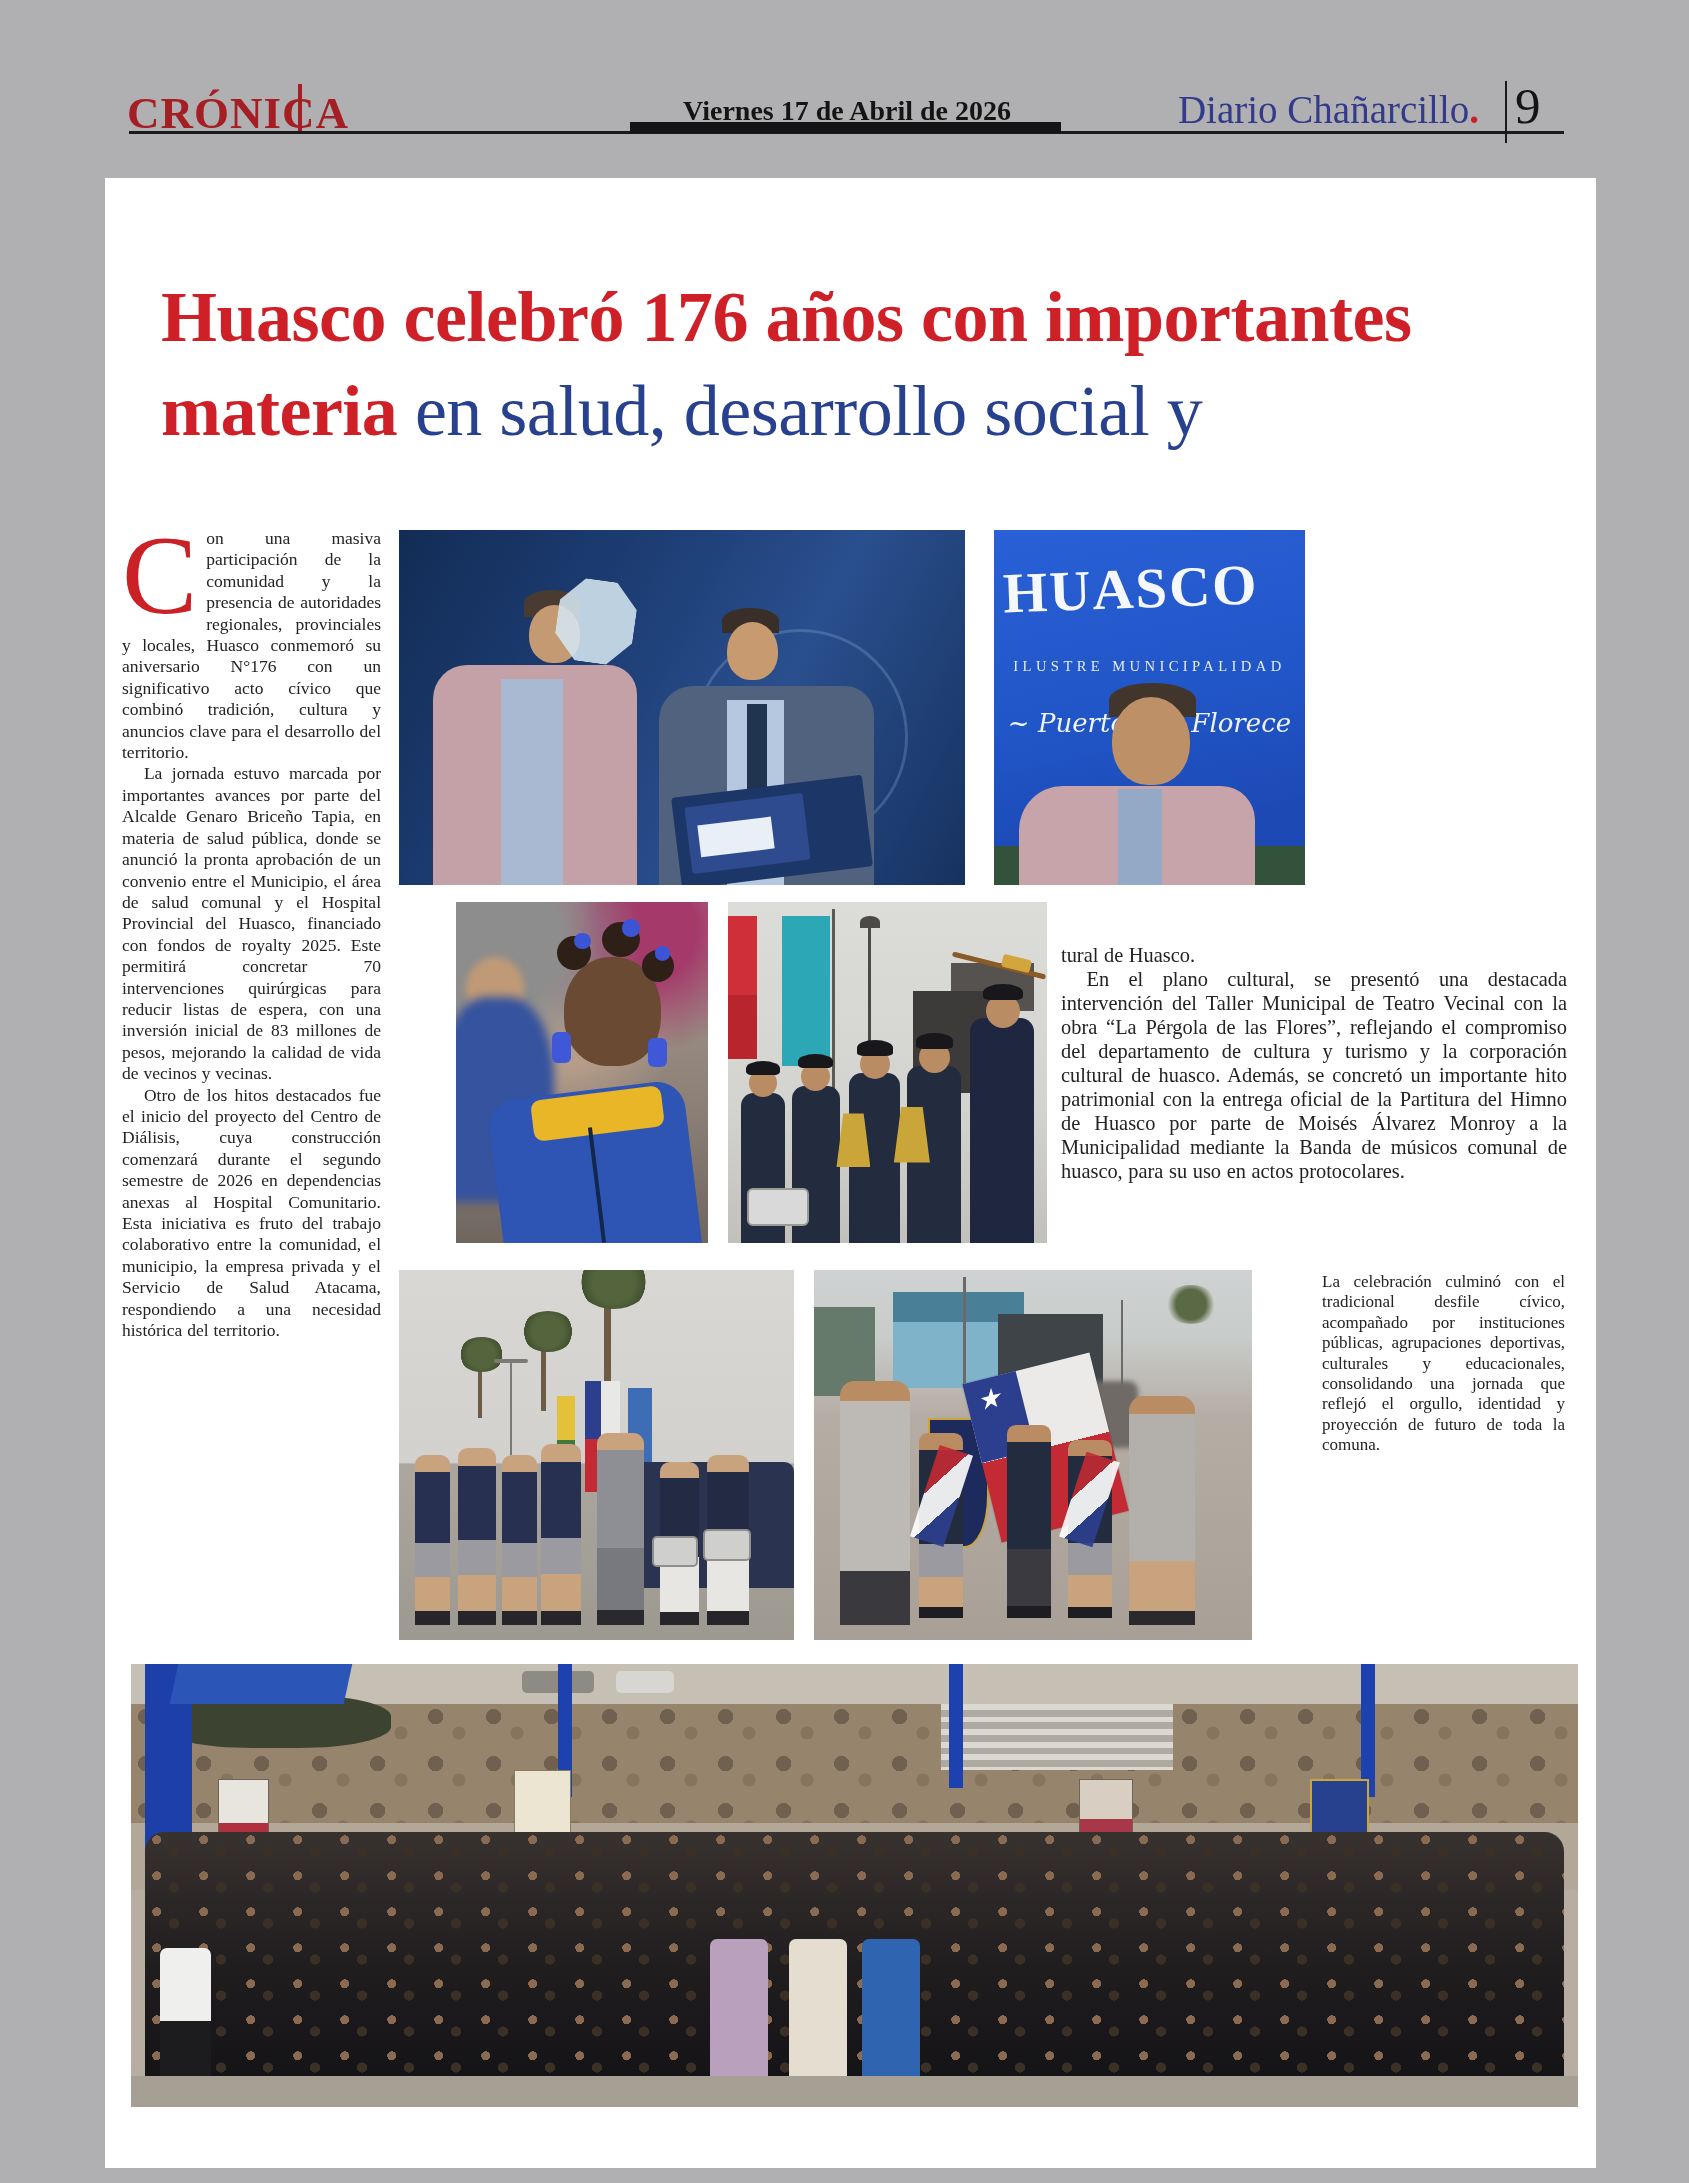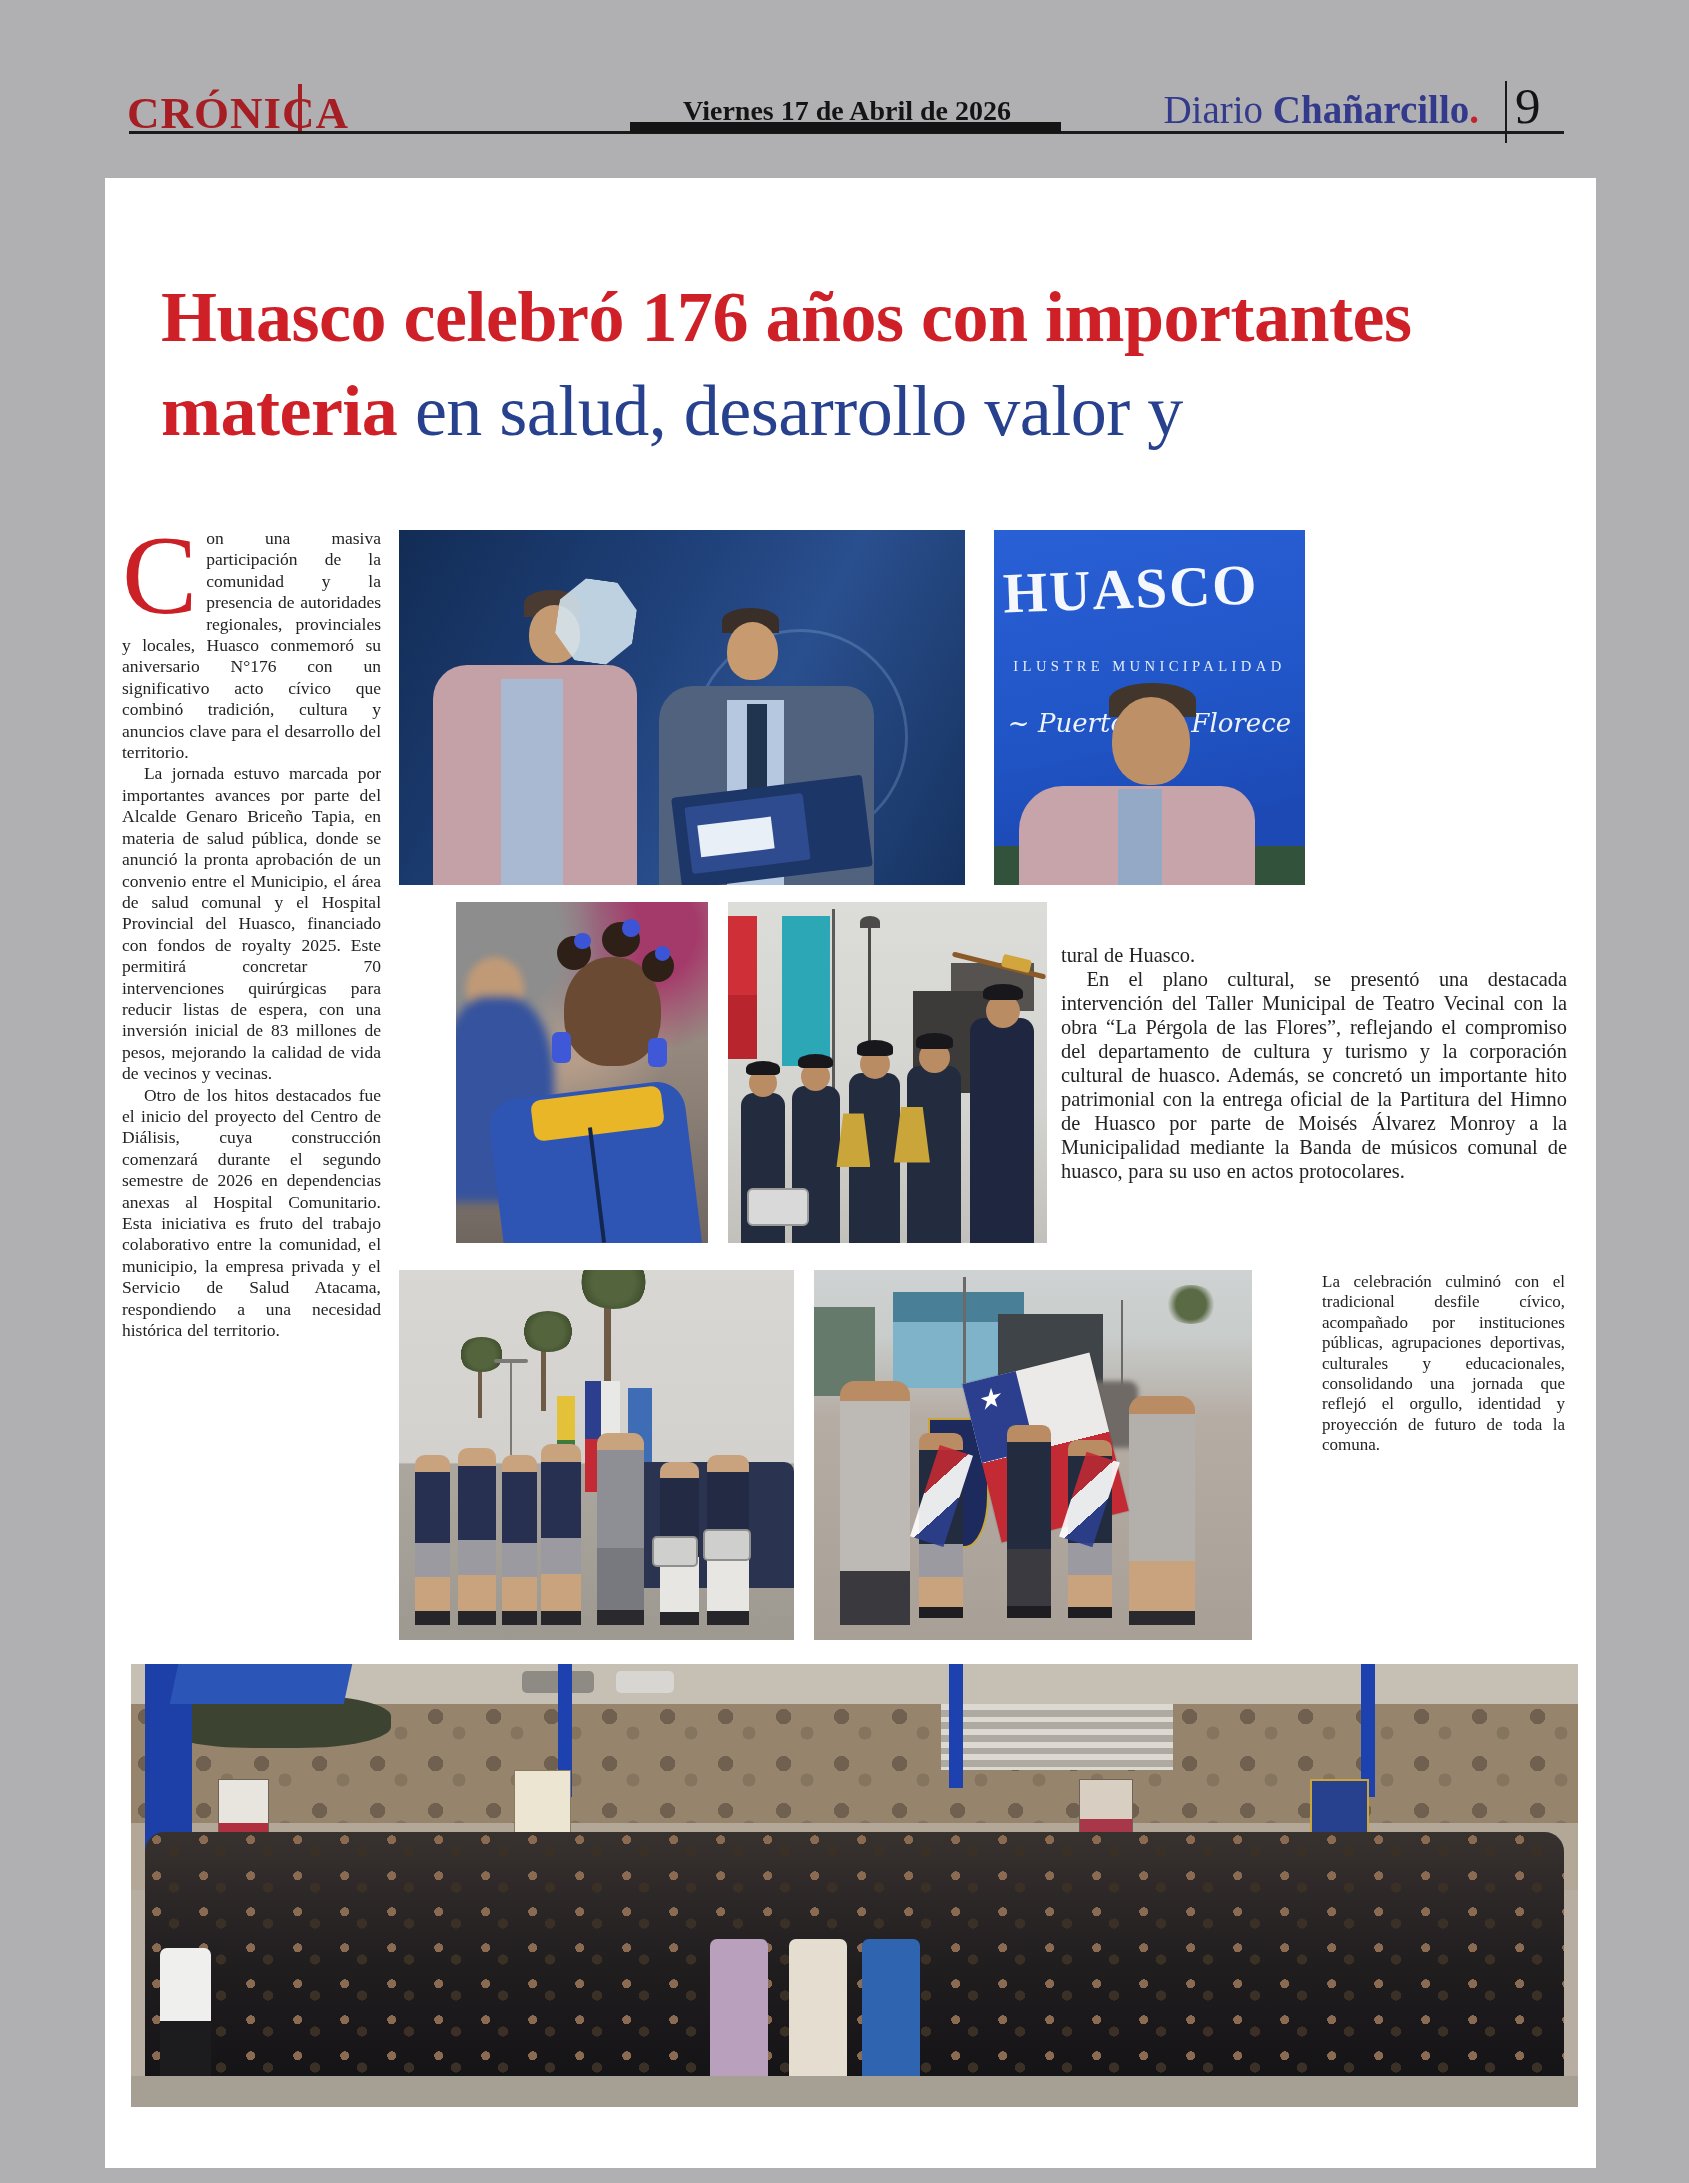--- a/index.html
+++ b/index.html
@@ -19,21 +19,21 @@
   }
   .hdr-redbar{position:absolute;left:298px;top:84px;width:4.4px;height:49px;background:#a51e23;}
   .hdr-date{
     position:absolute;left:628px;top:95px;width:438px;text-align:center;
     font-size:28px;font-weight:700;color:#141414;
   }
   .hdr-brand{
     position:absolute;right:210px;top:87px;
     font-size:39px;color:#333a8c;white-space:nowrap;
   }
-  .hdr-brand .brand-name{font-weight:700;}
+  .hdr-brand .brand-name{font-weight:400;}
   .hdr-brand .brand-dot{color:#c4232b;font-weight:700;}
   .hdr-vline{position:absolute;left:1505px;top:81px;width:2.4px;height:62px;background:#1a1a1a;}
   .hdr-pageno{
     position:absolute;left:1515px;top:77px;
     font-size:51px;color:#141414;
   }
   .hdr-rule-thin{position:absolute;left:129px;top:131px;width:1435px;height:2.9px;background:#1a1a1a;}
   .hdr-rule-thick{position:absolute;left:630px;top:122px;width:431px;height:10.7px;background:#141414;}
 
   
@@ -257,21 +257,21 @@
   <div class="hdr-brand"><span>Diario </span><span class="brand-name">Chañarcillo</span><span class="brand-dot">.</span></div>
   <div class="hdr-vline"></div>
   <div class="hdr-pageno">9</div>
   <div class="hdr-rule-thin"></div>
   <div class="hdr-rule-thick"></div>
 
   <div class="sheet"></div>
 
   <h1 class="headline">
     <span class="hl-red">Huasco celebró 176 años con importantes</span><br>
-    <span class="hl-red">materia</span><span class="hl-blue"> en salud, desarrollo valor y</span><br>
+    <span class="hl-red">materia</span><span class="hl-blue"> en salud, desarrollo social y</span><br>
   </h1>
 
   <div class="col col-left">
       <p><span class="dropcap">C</span>on una masiva participación de la comunidad y la presencia de autoridades regionales, provinciales y locales, Huasco conmemoró su aniversario N°176 con un significativo acto cívico que combinó tradición, cultura y anuncios clave para el desarrollo del territorio.</p>
       <p>La jornada estuvo marcada por importantes avances por parte del Alcalde Genaro Briceño Tapia, en materia de salud pública, donde se anunció la pronta aprobación de un convenio entre el Municipio, el área de salud comunal y el Hospital Provincial del Huasco, financiado con fondos de royalty 2025. Este permitirá concretar 70 intervenciones quirúrgicas para reducir listas de espera, con una inversión inicial de 83 millones de pesos, mejorando la calidad de vida de vecinos y vecinas.</p>
       <p>Otro de los hitos destacados fue el inicio del proyecto del Centro de Diálisis, cuya construcción comenzará durante el segundo semestre de 2026 en dependencias anexas al Hospital Comunitario. Esta iniciativa es fruto del trabajo colaborativo entre la comunidad, el municipio, la empresa privada y el Servicio de Salud Atacama, respondiendo a una necesidad histórica del territorio.</p>
     </div>
 
   <div class="col col-right-top">
     </div>

